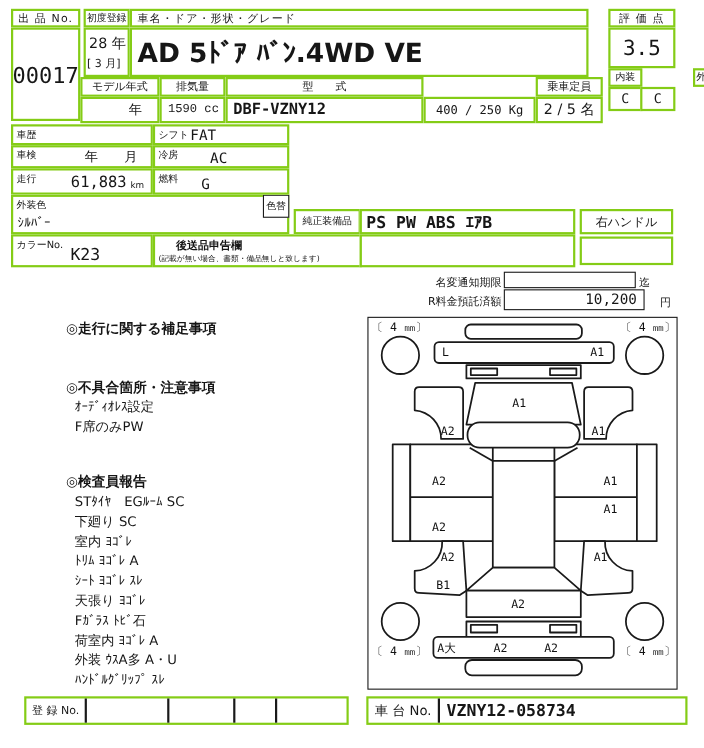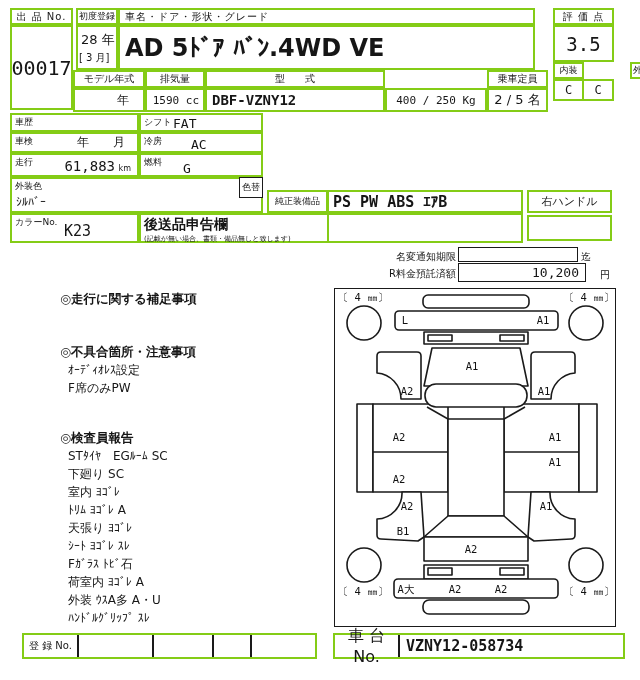--- a/index.html
+++ b/index.html
@@ -41,21 +41,21 @@
 
   <div class="bx val-left lbl" style="left:118px;top:8px;width:417px;height:17px;padding-left:5px;">車名・ドア・形状・グレード</div>
   <div class="bx val-left big-name" style="left:118px;top:25px;width:417px;height:45px;padding-left:5px;">AD 5ﾄﾞｱ ﾊﾞﾝ.4WD VE</div>
 
   <div class="bx c" style="left:73px;top:70px;width:72px;height:18px;font-size:10px;">モデル年式</div>
   <div class="bx c" style="left:145px;top:70px;width:60px;height:18px;font-size:10px;">排気量</div>
   <div class="bx c" style="left:205px;top:70px;width:180px;height:18px;font-size:10px;">型　　式</div>
   <div class="bx c" style="left:487px;top:70px;width:61px;height:18px;font-size:10px;">乗車定員</div>
 
   <div class="bx val-right" style="left:73px;top:88px;width:72px;height:24px;font-size:12px;padding-right:14px;">年</div>
-  <div class="bx val-right mono" style="left:145px;top:88px;width:60px;height:24px;font-size:11px;padding-right:4px;">1590 cc</div>
+  <div class="bx val-right mono" style="left:145px;top:88px;width:60px;height:24px;font-size:11px;padding-right:4px;font-family:Liberation Mono, monospace;">1590 cc</div>
   <div class="bx val-left mono" style="left:205px;top:88px;width:180px;height:24px;font-size:14px;font-weight:bold;padding-left:5px;">DBF-VZNY12</div>
   <div class="bx c mono" style="left:385px;top:88px;width:102px;height:24px;font-size:11px;">400 /  250 Kg</div>
   <div class="bx c" style="left:487px;top:88px;width:61px;height:24px;font-size:13px;">2 / 5 名</div>
 
   <div class="bx c lbl" style="left:553px;top:8px;width:61px;height:17px;">評 価 点</div>
   <div class="bx c mono" style="left:553px;top:25px;width:61px;height:37px;font-size:19px;">3.5</div>
   <div class="bx c lbl9" style="left:553px;top:62px;width:31px;height:17px;">内装</div>
   <div class="bx c lbl9" style="left:582px;top:62px;width:24px;height:17px;margin-left:48px;">外装</div>
   <div class="bx c mono" style="left:553px;top:79px;width:31px;height:22px;font-size:12px;">C</div>
   <div class="bx c mono" style="left:582px;top:79px;width:32px;height:22px;font-size:12px;">C</div>
@@ -88,21 +88,21 @@
   </div>
   <div class="bx" style="left:139px;top:132px;width:124px;height:21px;">
     <span class="corner">冷房</span>
     <div class="abs mono" style="left:50px;top:3px;font-size:13px;">AC</div>
   </div>
   <div class="bx" style="left:139px;top:153px;width:124px;height:24px;">
     <span class="corner">燃料</span>
     <div class="abs mono" style="left:42px;top:6px;font-size:13px;">G</div>
   </div>
   <div class="bx" style="left:139px;top:213px;width:190px;height:30px;">
-    <div style="font-size:14px;padding:1px 0 0 3px;font-weight:bold;">後送品申告欄</div>
+    <div style="font-size:10px;padding:1px 0 0 19px;font-weight:bold;">後送品申告欄</div>
     <div style="font-size:7px;padding-left:3px;white-space:nowrap;">(記載が無い場合、書類・備品無しと致します)</div>
   </div>
 
   <div class="bx c lbl9" style="left:267px;top:190px;width:61px;height:23px;">純正装備品</div>
   <div class="bx val-left mono" style="left:327px;top:190px;width:196px;height:23px;font-size:15px;font-weight:bold;padding-left:4px;">PS PW ABS ｴｱB</div>
   <div class="bx" style="left:327px;top:213px;width:196px;height:30px;"></div>
   <div class="bx c" style="left:527px;top:190px;width:85px;height:23px;font-size:11px;">右ハンドル</div>
   <div class="bx" style="left:527px;top:215px;width:85px;height:26px;"></div>
 
   <div class="abs" style="left:378px;top:250px;width:78px;text-align:right;font-size:10px;">名変通知期限</div>
@@ -119,22 +119,22 @@
     <div class="note-item">ｵｰﾃﾞｨｵﾚｽ設定</div>
     <div class="note-item">F席のみPW</div>
   </div>
 
   <div class="abs" style="left:60px;top:430px;">
     <div class="note-title">◎検査員報告</div>
     <div class="note-item">STﾀｲﾔ　EGﾙｰﾑ SC</div>
     <div class="note-item">下廻り SC</div>
     <div class="note-item">室内 ﾖｺﾞﾚ</div>
     <div class="note-item">ﾄﾘﾑ ﾖｺﾞﾚ A</div>
+    <div class="note-item">ｼｰﾄ ﾖｺﾞﾚ ｽﾚ</div>
     <div class="note-item">天張り ﾖｺﾞﾚ</div>
-    <div class="note-item">ｼｰﾄ ﾖｺﾞﾚ ｽﾚ</div>
     <div class="note-item">Fｶﾞﾗｽ ﾄﾋﾞ石</div>
     <div class="note-item">荷室内 ﾖｺﾞﾚ A</div>
     <div class="note-item">外装 ｳｽA多 A・U</div>
     <div class="note-item">ﾊﾝﾄﾞﾙｸﾞﾘｯﾌﾟ ｽﾚ</div>
   </div>
 
   <div class="bx1" style="left:334px;top:288px;width:282px;height:339px;">
     <svg width="279" height="336" viewBox="0 0 279 336" xmlns="http://www.w3.org/2000/svg">
 
       <circle class="shape" cx="29" cy="34" r="17"></circle>
@@ -198,17 +198,17 @@
   </div>
 
   <div class="bx" style="left:22px;top:633px;width:295px;height:26px;display:flex;">
     <div class="cell c" style="width:55px;font-size:10px;">登 録 No.</div>
     <div class="cell" style="width:75px;"></div>
     <div class="cell" style="width:60px;"></div>
     <div class="cell" style="width:38px;"></div>
     <div class="cell" style="flex:1;"></div>
   </div>
   <div class="bx" style="left:333px;top:633px;width:292px;height:26px;display:flex;">
-    <div class="cell c" style="width:65px;font-size:16px;">車 台 No.</div>
+    <div class="cell c" style="width:65px;font-size:12px;">車 台 No.</div>
     <div class="cell val-left mono" style="flex:1;font-size:15px;font-weight:bold;padding-left:6px;">VZNY12-058734</div>
   </div>
 
 </div>
 
 </body></html>

